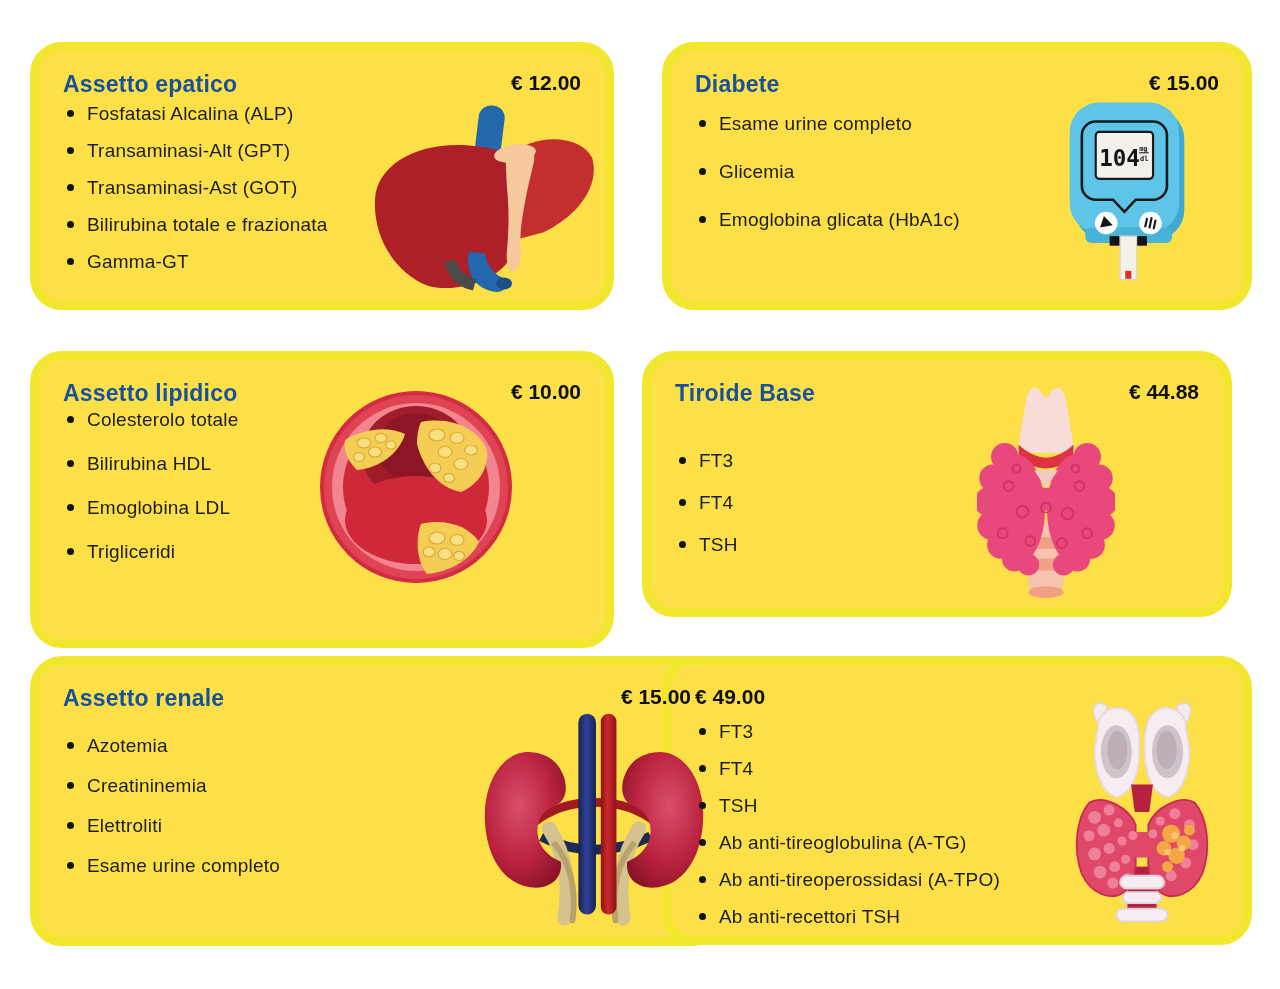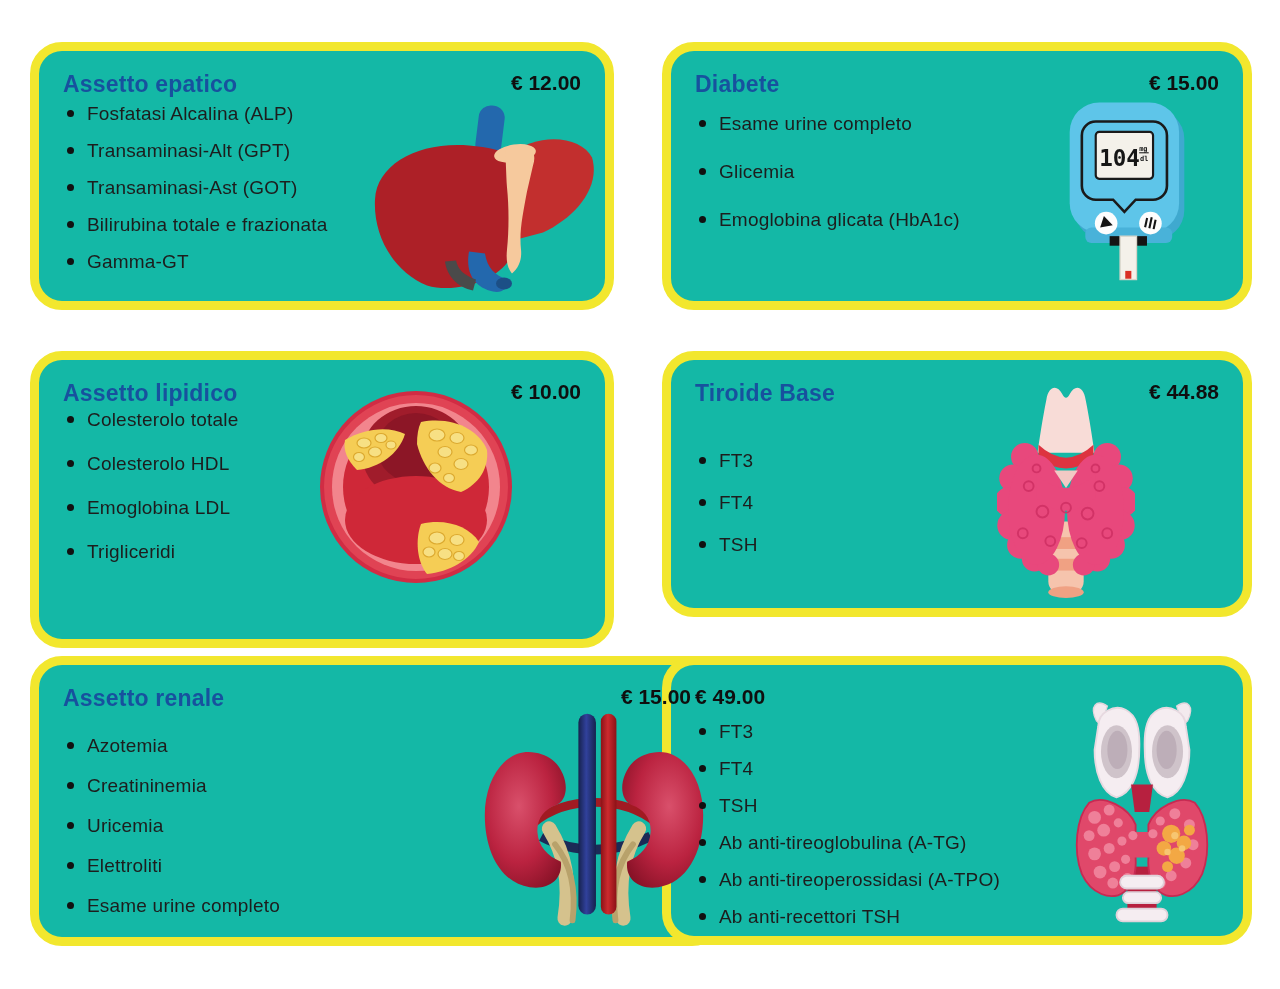--- a/index.html
+++ b/index.html
@@ -4,30 +4,30 @@
 <style>
   html,body{margin:0;padding:0;}
   body{
     width:1280px;height:989px;position:relative;
     background:#ffffff;
     font-family:"Liberation Sans", sans-serif;
     overflow:hidden;
   }
   .card{
     position:absolute;
-    background:#14b8a6;
+    background:#fde047;
     border:9px solid #f2e72e;
     border-radius:32px;
     box-sizing:border-box;
     padding:20px 24px 16px 24px;
   }
   .pos-0{left:30px;  top:42px;  width:584px; height:268px;}
   .pos-1{left:662px; top:42px;  width:590px; height:268px;}
   .pos-2{left:30px;  top:351px; width:584px; height:297px;}
-  .pos-3{left:662px; top:351px; width:590px; height:266px;}
+  .pos-3{left:642px; top:351px; width:590px; height:266px;}
   .pos-4{left:30px;  top:656px; width:694px; height:290px;}
   .pos-5{left:662px; top:656px; width:590px; height:289px;}
   .card-head{
     display:flex;justify-content:space-between;align-items:flex-start;
     position:relative;z-index:2;
   }
   .card-title{
     margin:0;color:#17519e;font-size:23px;font-weight:800;letter-spacing:.2px;
   }
   .card-price{
@@ -126,21 +126,21 @@
   </figure>
 </article>
 
 <article class="card pos-2">
   <div class="card-head">
     <h2 class="card-title">Assetto lipidico</h2>
     <span class="card-price">€ 10.00</span>
   </div>
   <ul class="test-list">
       <li>Colesterolo totale</li>
-      <li>Colesterolo HDL</li>
+      <li>Bilirubina HDL</li>
       <li>Emoglobina LDL</li>
       <li>Trigliceridi</li>
     </ul>
   <figure class="fig fig-artery" style="margin:0">
     <svg viewBox="0 0 194 194" aria-hidden="true">
       <circle cx="97" cy="97" r="94" fill="#e04354"></circle>
       <circle cx="97" cy="97" r="94" fill="none" stroke="#d12c44" stroke-width="4"></circle>
       <circle cx="97" cy="97" r="84" fill="#f2858d"></circle>
       <circle cx="97" cy="97" r="73" fill="#cf2838"></circle>
       <ellipse cx="97" cy="64" rx="54" ry="48" fill="#a01c2b"></ellipse>
@@ -233,21 +233,20 @@
 </article>
 
 <article class="card pos-4">
   <div class="card-head">
     <h2 class="card-title">Assetto renale</h2>
     <span class="card-price">€ 15.00</span>
   </div>
   <ul class="test-list">
       <li>Azotemia</li>
       <li>Creatininemia</li>
-      <li>Uricemia</li>
       <li>Elettroliti</li>
       <li>Esame urine completo</li>
     </ul>
   <figure class="fig fig-kidneys" style="margin:0">
     <svg viewBox="0 0 240 222" aria-hidden="true">
       <defs>
         <radialGradient id="kg" cx="42%" cy="40%" r="75%">
           <stop offset="0%" stop-color="#d9506b"></stop>
           <stop offset="55%" stop-color="#bb2340"></stop>
           <stop offset="100%" stop-color="#7e0f22"></stop>

